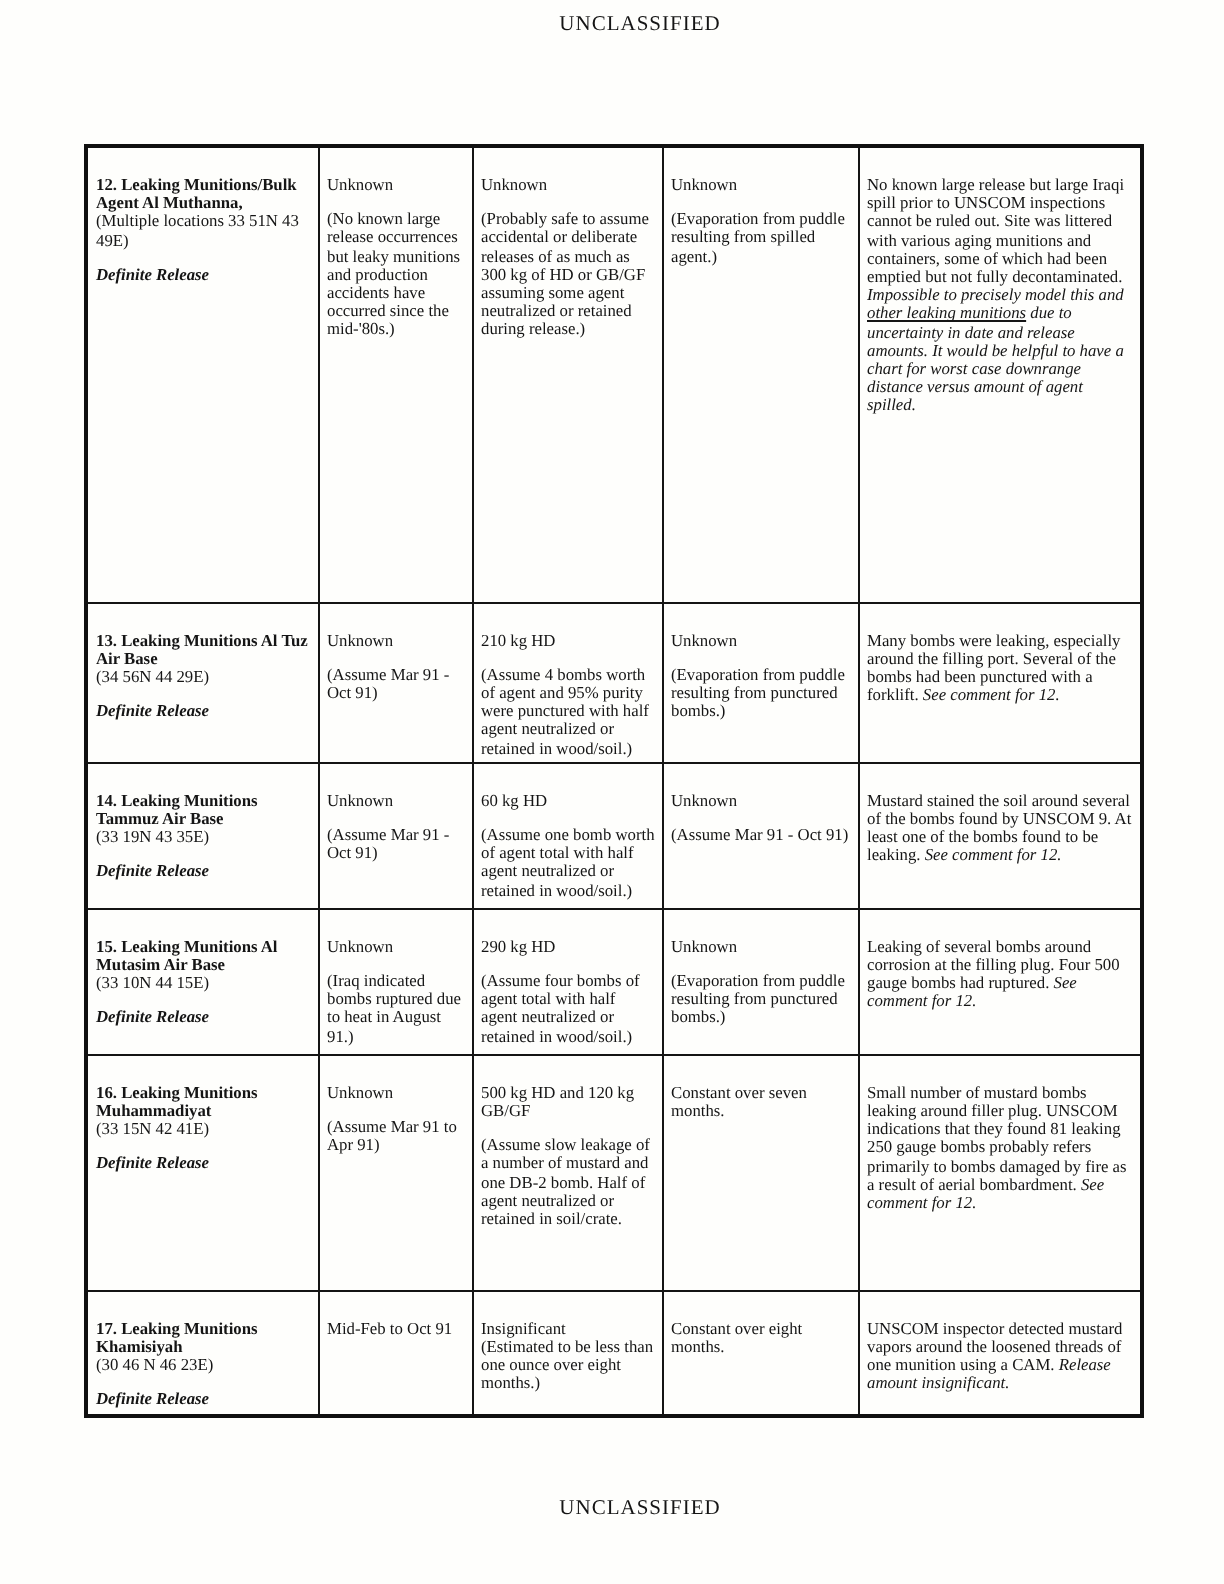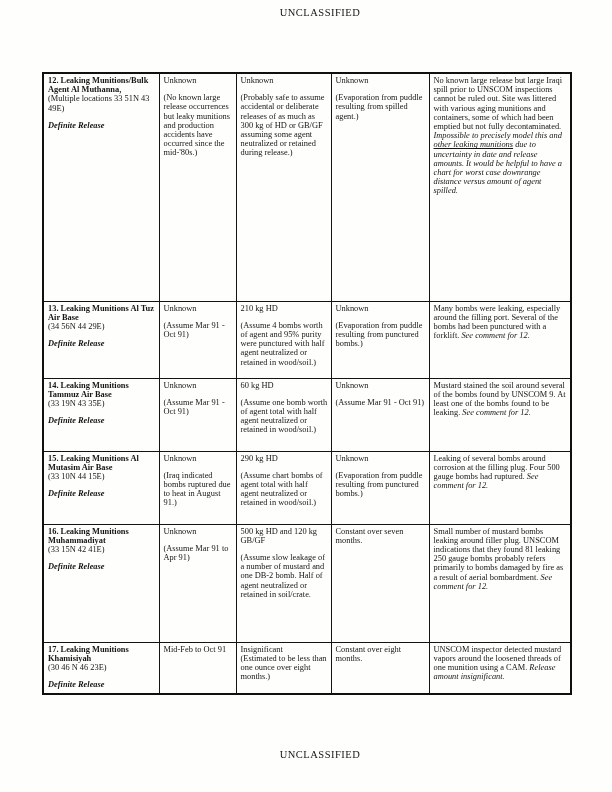--- a/index.html
+++ b/index.html
@@ -16,21 +16,21 @@
   .classification.top{top:7px;}
   .classification.bottom{top:749px;}
   table.doc-table{
     position:absolute;left:42px;top:72px;width:528px;
     border-collapse:collapse;table-layout:fixed;
     border:2.5px solid #101010;
   }
   table.doc-table td{
     border:1.6px solid #141414;
     vertical-align:top;
-    padding:2px 3px 2px 4px;
+    padding:14px 3px 2px 4px;
     font-size:8.4px;line-height:9.2px;
     color:#151515;
     word-wrap:break-word;
   }
   tr.r-12{height:228px;}
   tr.r-13{height:77px;}
   tr.r-14{height:73px;}
   tr.r-15{height:73px;}
   tr.r-16{height:118px;}
   tr.r-17{height:52px;}
@@ -134,21 +134,21 @@
             <p><span class="s-b">15.  Leaking Munitions Al Mutasim Air Base</span></p>
             <p><span class="s-n">(33 10N 44 15E)</span></p>
             <p class="gap"><span class="s-bi">Definite Release</span></p>
           </td>
           <td>
             <p><span class="s-n">Unknown</span></p>
             <p class="gap"><span class="s-n">(Iraq indicated bombs ruptured due to heat in August 91.)</span></p>
           </td>
           <td>
             <p><span class="s-n">290 kg HD</span></p>
-            <p class="gap"><span class="s-n">(Assume chart bombs of agent total with half agent neutralized or retained in wood/soil.)</span></p>
+            <p class="gap"><span class="s-n">(Assume four bombs of agent total with half agent neutralized or retained in wood/soil.)</span></p>
           </td>
           <td>
             <p><span class="s-n">Unknown</span></p>
             <p class="gap"><span class="s-n">(Evaporation from puddle resulting from punctured bombs.)</span></p>
           </td>
           <td>
             <p><span class="s-n">Leaking of several bombs around corrosion at the filling plug.  Four 500 gauge bombs had ruptured. </span><span class="s-i">See comment for 12.</span></p>
           </td>
         </tr>
         <tr class="r-16">

